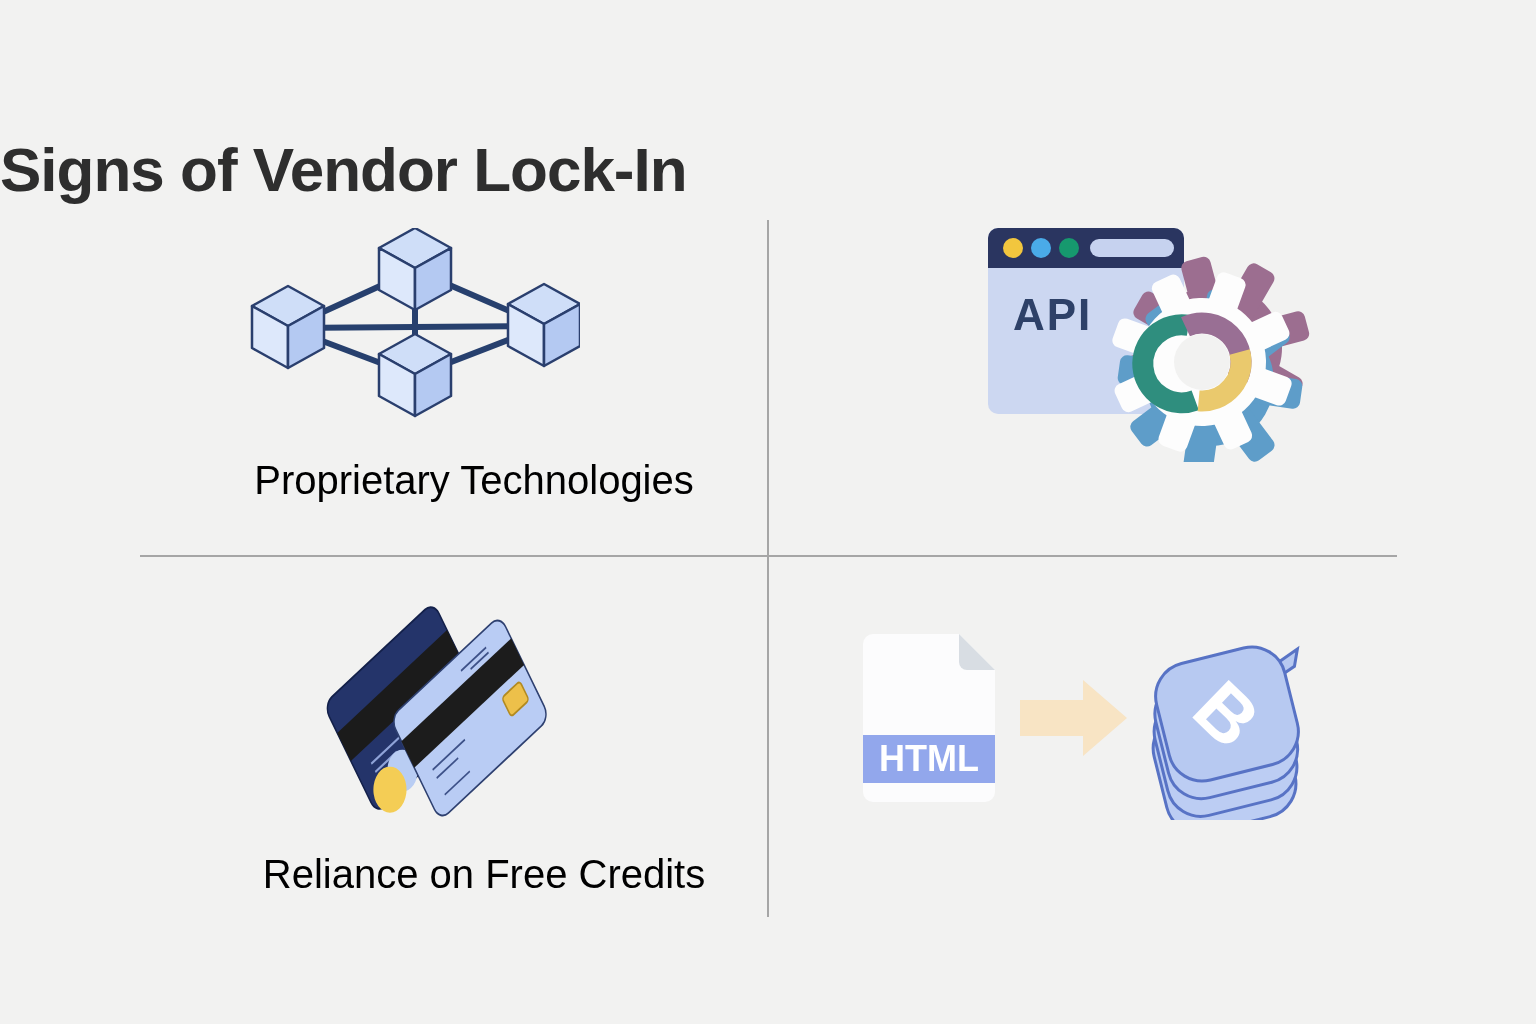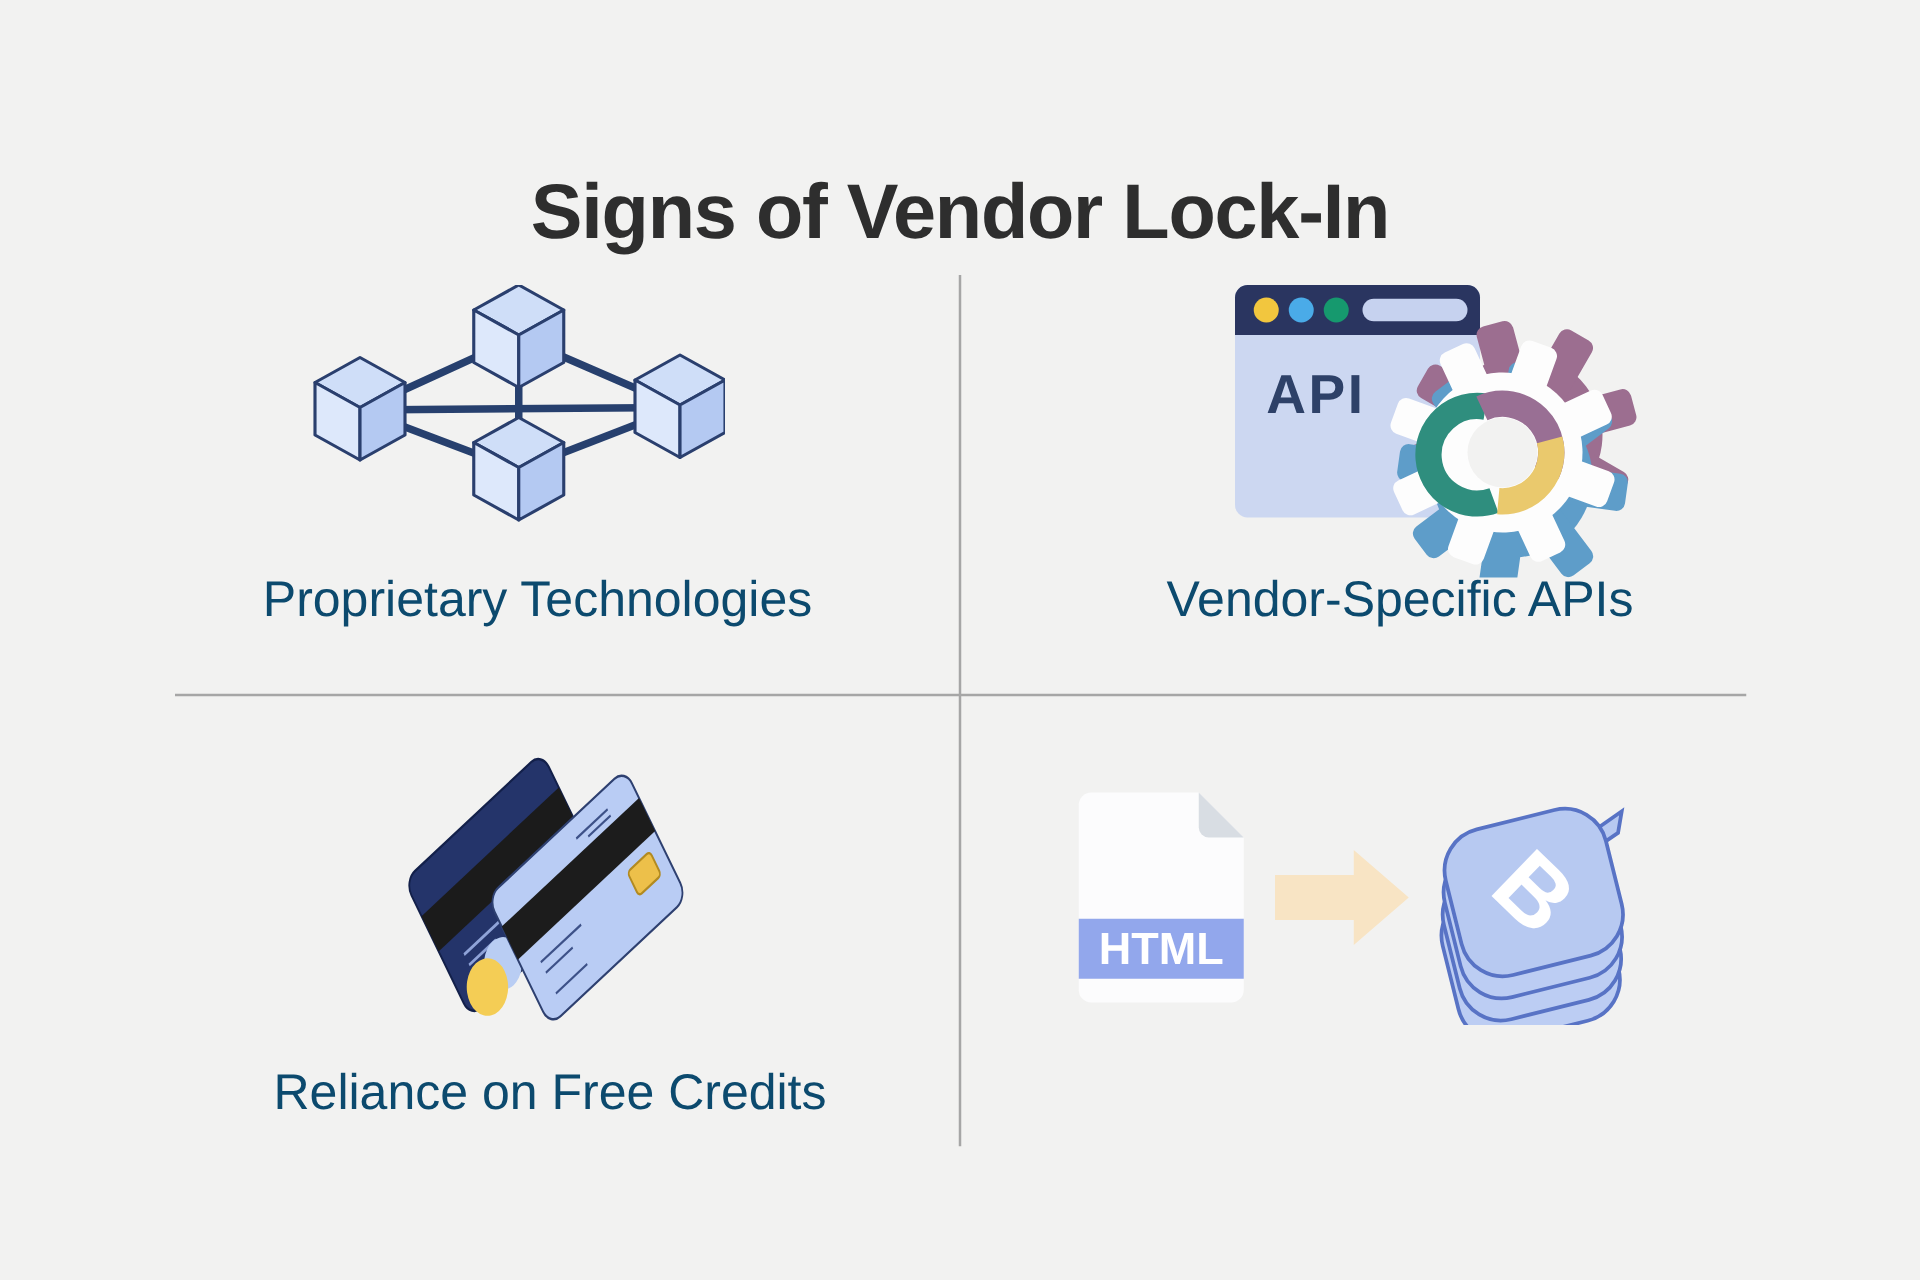--- a/index.html
+++ b/index.html
@@ -5,37 +5,36 @@
   html,body{margin:0;padding:0;}
   body{
     width:1536px;height:1024px;
     background:#f2f2f1;
     font-family:"Liberation Sans", sans-serif;
     overflow:hidden;position:relative;
   }
   .stage{position:absolute;inset:0;width:1536px;height:1024px;}
   .title{
     position:absolute;top:92px;left:0;width:1536px;
-    text-align:center;
     font-size:62px;font-weight:700;color:#2e2e2e;
     letter-spacing:-1px;
   }
   .divider-v{
     position:absolute;left:767px;top:220px;width:2px;height:697px;
     background:#a6a6a6;
   }
   .divider-h{
     position:absolute;left:140px;top:555px;width:1257px;height:2px;
     background:#a6a6a6;
   }
   .icon{position:absolute;}
   .q-label{
     position:absolute;transform:translateX(-50%);
-    font-size:40px;color:#0c4a6e;font-weight:400;
-    text-align:center;white-space:nowrap;
+    font-size:40px;color:#000000;font-weight:400;
+    text-align:center;white-space:nowrap;margin-left:44px;
   }
   .q-label.wrap{white-space:normal;width:520px;line-height:55px;}
   svg text{font-family:"Liberation Sans", sans-serif;}
 </style>
 </head>
 <body>
 
 <div class="stage">
 
   <h1 class="title">Signs of Vendor Lock-In</h1>
@@ -93,21 +92,20 @@
       <use href="#gear-shape" transform="translate(230,160) rotate(8)" fill="#5e9dc9"></use>
       <use href="#gear-shape" transform="translate(222,140) rotate(20)" fill="#fdfdfd"></use>
       <g fill="none" stroke-width="21">
         <path d="M208.7 103.4 A39 39 0 1 0 215.2 178.4" stroke="#2f8e7e"></path>
         <path d="M205.5 104.7 A39 39 0 0 1 257.4 156.5" stroke="#996f94"></path>
         <path d="M259.7 129.9 A39 39 0 0 1 218.6 178.9" stroke="#eac96d"></path>
       </g>
       <circle cx="222" cy="140" r="28" fill="#f2f2f1"></circle>
     </g>
   </svg>
-  <div class="q-label" style="left:1120px;top:458px">Vendor-Specific APIs</div>
 
   <svg class="icon" style="left:320px;top:596px" width="232" height="228" viewBox="0 0 232 228" aria-hidden="true">
 
     <g transform="translate(85,112) scale(0.72,1) rotate(-34)">
       <rect x="-92" y="-66" width="184" height="132" rx="14" fill="#24346a" stroke="#13204a" stroke-width="2"></rect>
       <rect x="-92" y="-32" width="184" height="34" fill="#1b1b1b"></rect>
       <line x1="-70" y1="20" x2="-16" y2="20" stroke="#8fa3d8" stroke-width="2.5"></line>
       <line x1="-70" y1="30" x2="-34" y2="30" stroke="#8fa3d8" stroke-width="2.5"></line>
       <circle cx="-38" cy="50" r="21" fill="#b9cdf3"></circle>
       <circle cx="-63" cy="56" r="23" fill="#f4cd55"></circle>

